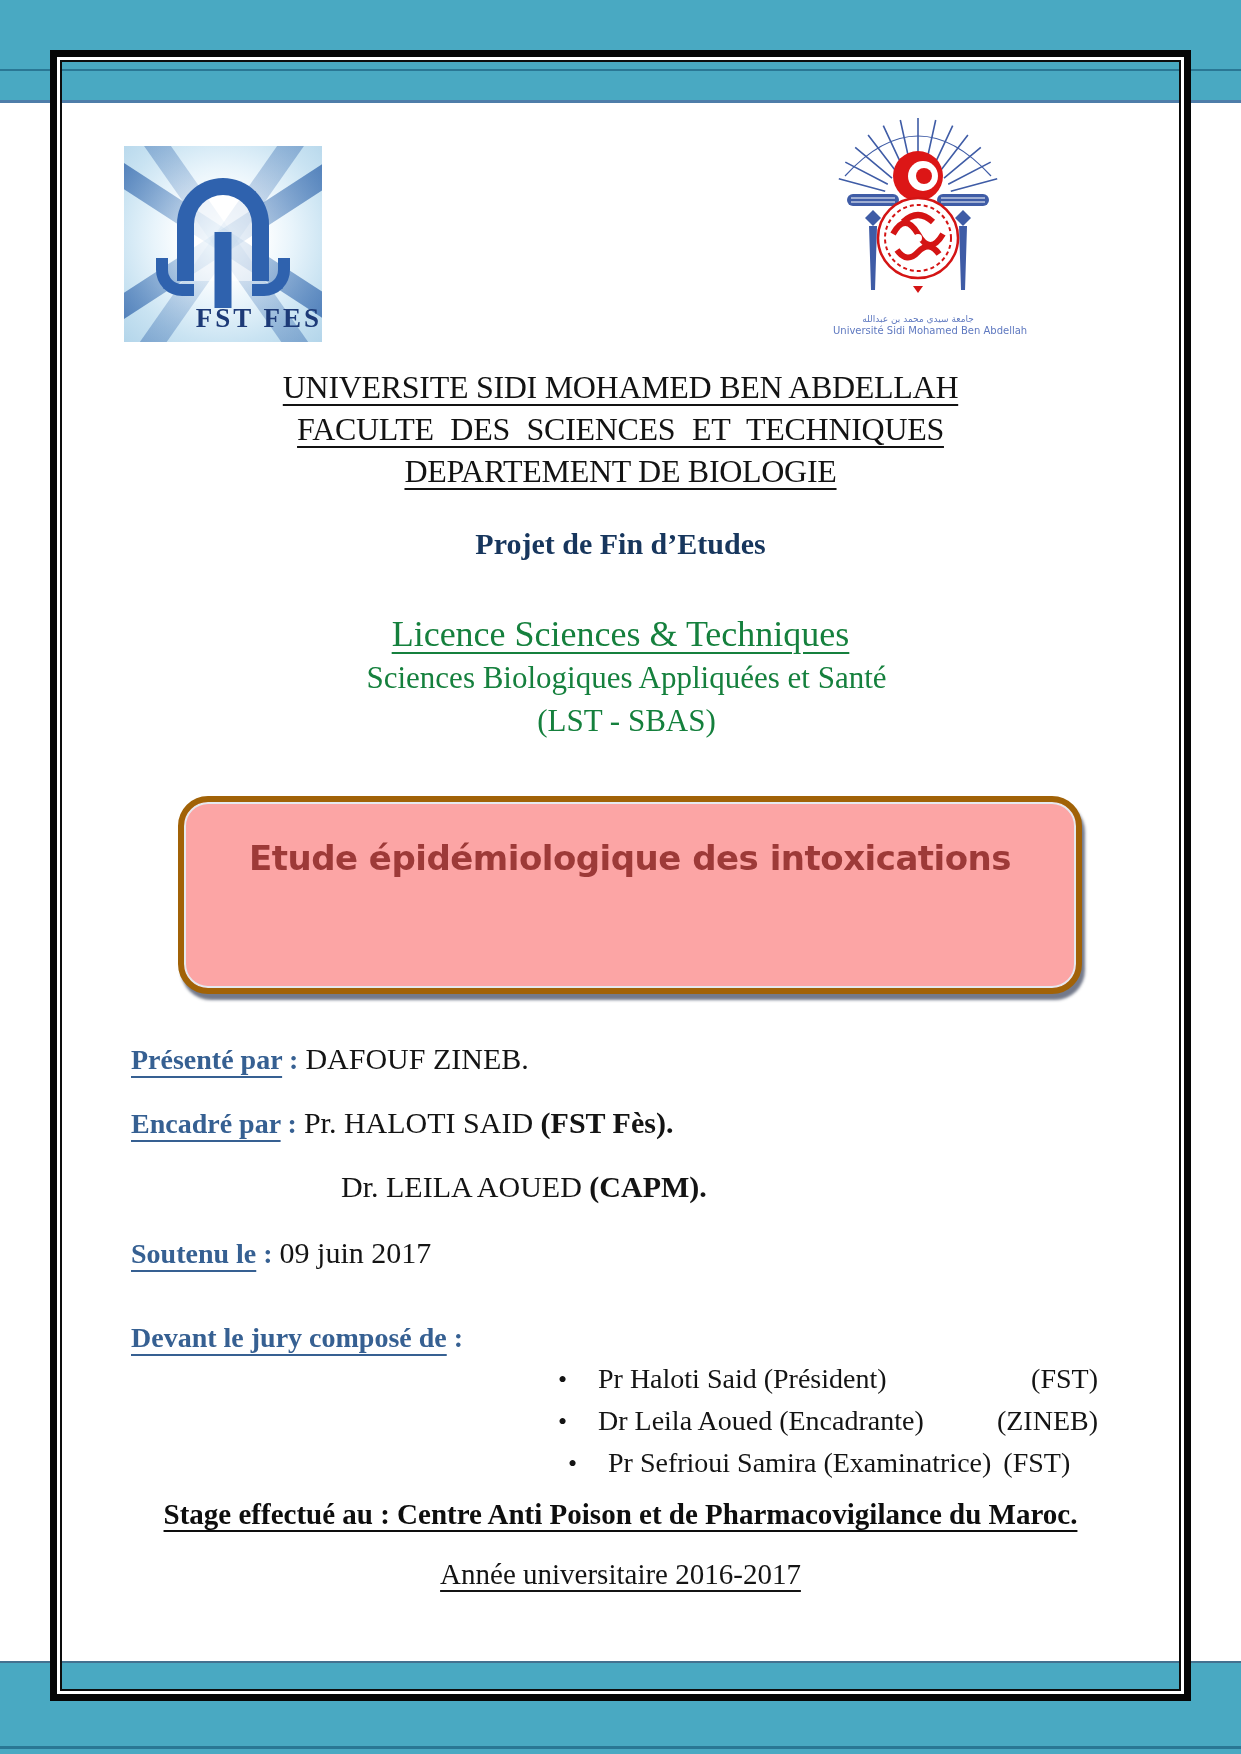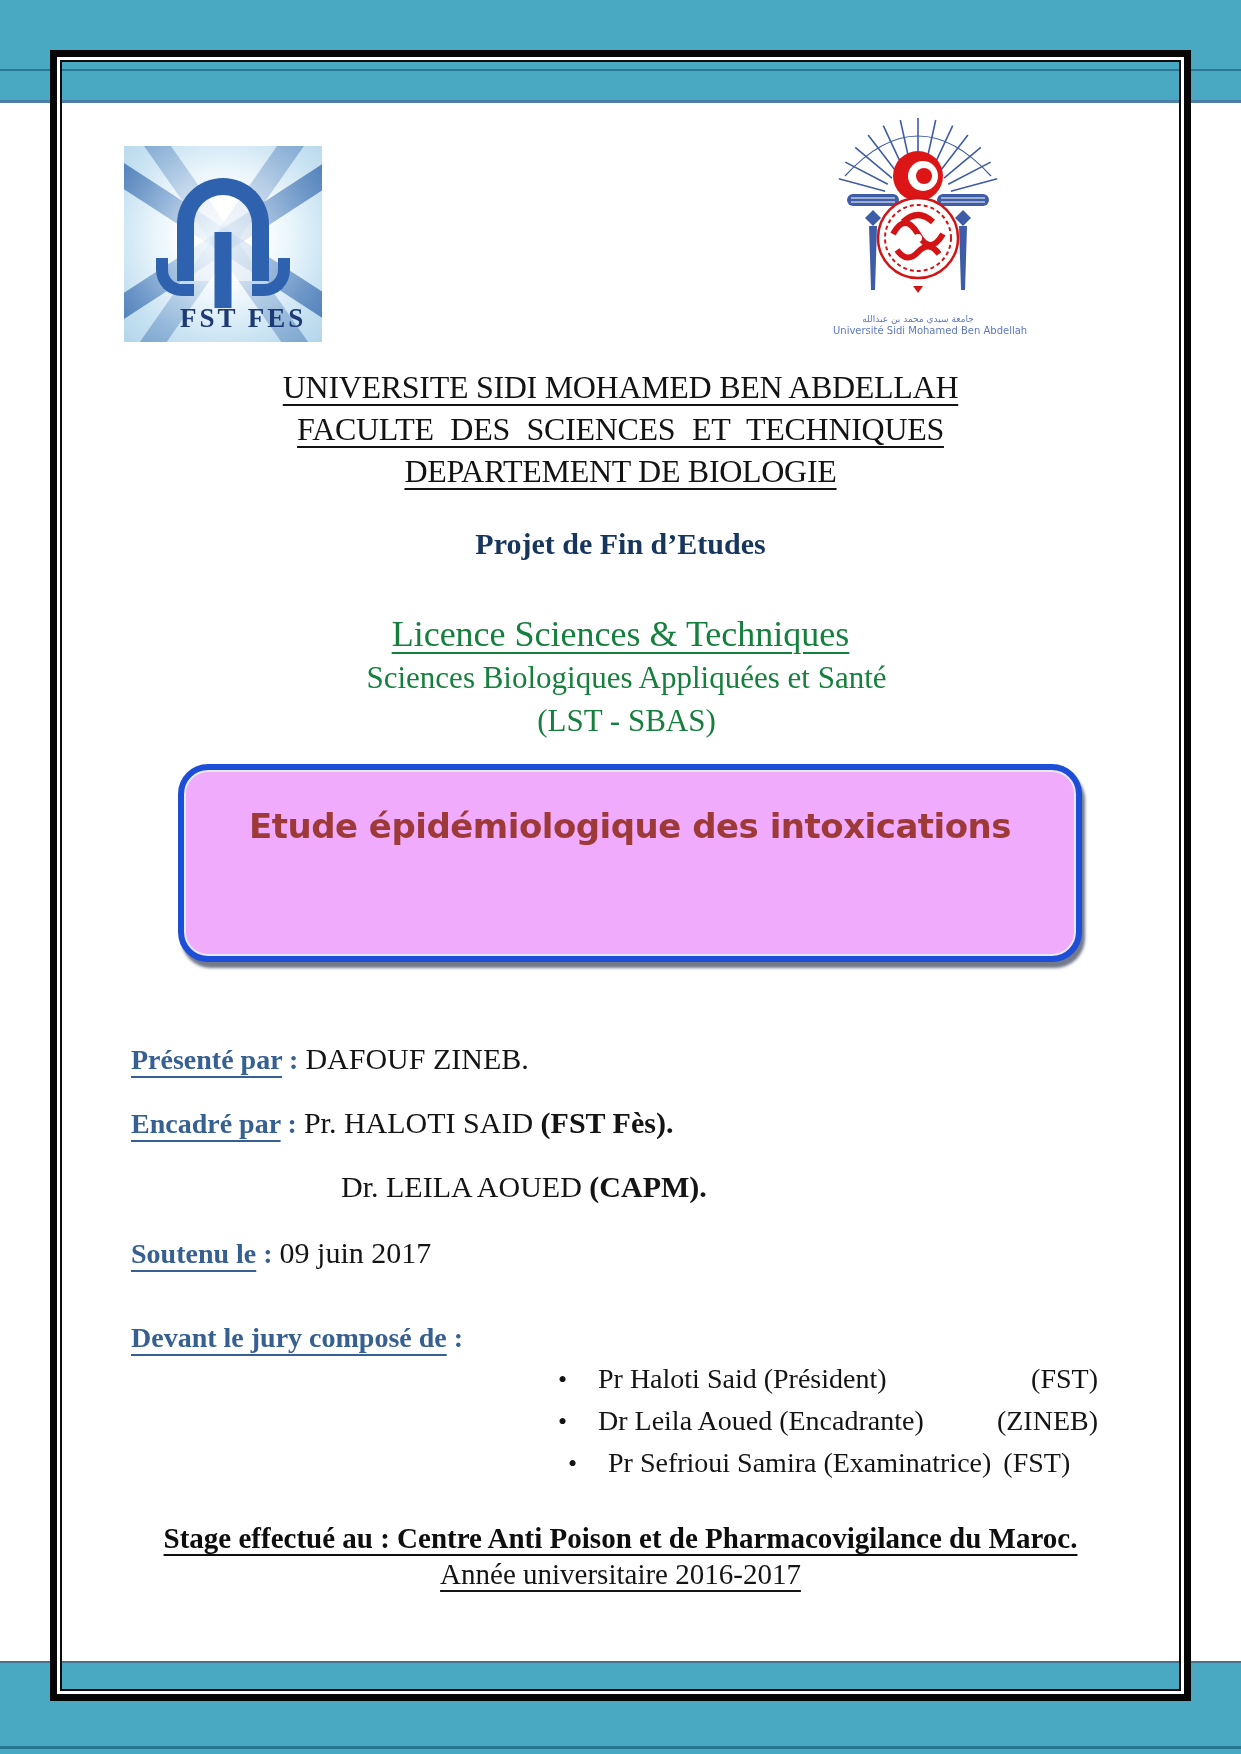--- a/index.html
+++ b/index.html
@@ -32,36 +32,36 @@
   .beam.b3{transform:rotate(55deg);opacity:.55;}
   .beam.b4{transform:rotate(-55deg);opacity:.55;}
   .fst-arch{position:absolute;left:50%;top:32px;transform:translateX(-50%);
     width:58px;height:86px;border:17px solid #2f62ae;border-bottom:none;
     border-radius:48px 48px 0 0;background:rgba(255,255,255,.55);}
   .fst-stem{position:absolute;left:50%;top:86px;transform:translateX(-50%);
     width:17px;height:76px;background:#2f62ae;}
   .fst-curl{position:absolute;top:112px;width:26px;height:26px;border:12px solid #2f62ae;}
   .fst-curl.l{left:32px;border-top:none;border-right:none;border-radius:0 0 0 26px;}
   .fst-curl.r{right:32px;border-top:none;border-left:none;border-radius:0 0 26px 0;}
-  .fst-caption{position:absolute;left:16px;right:0;bottom:8px;text-align:left;
+  .fst-caption{position:absolute;left:5px;right:0;bottom:8px;text-align:right;
     font-weight:bold;font-size:27px;letter-spacing:3px;color:#1d3a77;
     font-family:"Liberation Serif", serif;padding-left:40px;}
   
   .logo-usmba{position:absolute;left:833px;top:110px;width:170px;height:236px;text-align:center;}
   .logo-usmba .ar{font-family:"DejaVu Sans", sans-serif;font-size:9px;color:#5f79c0;line-height:11px;white-space:nowrap;}
   .logo-usmba .fr{font-family:"DejaVu Sans", sans-serif;font-size:10px;color:#5f79c0;line-height:12px;white-space:nowrap;}
   
   .uni-header{top:366px;font-size:32px;line-height:42px;color:#131313;letter-spacing:-0.3px;}
   .uni-header .l2{word-spacing:9px;}
   .kicker{top:527px;font-size:30px;font-weight:bold;color:#17365d;}
   .degree{top:613px;font-size:36px;line-height:43px;color:#15803d;}
   .degree .sub{font-size:31px;padding-left:12px;}
   
-  .title-box{position:absolute;left:178px;top:764px;width:904px;height:198px;box-sizing:border-box;
-    background:#f0abfc;border:6px solid #1d4ed8;border-radius:30px;
+  .title-box{position:absolute;left:178px;top:796px;width:904px;height:198px;box-sizing:border-box;
+    background:#fca5a5;border:6px solid #a16207;border-radius:30px;
     box-shadow:3px 6px 3px rgba(42,52,78,.66), inset 0 0 0 2px #e5e9f0;
     text-align:center;padding-top:28px;}
   .title-box .t{font-family:"DejaVu Sans", sans-serif;font-weight:bold;font-size:34px;
     line-height:57px;color:#9d3a38;letter-spacing:-0.5px;}
   
   .cline{position:absolute;font-size:30px;color:#141414;white-space:nowrap;}
   .lbl{color:#366092;font-weight:bold;font-size:28px;
     text-decoration:underline;text-decoration-thickness:2px;text-underline-offset:7px;}
   .lcolon{color:#366092;font-weight:bold;font-size:28px;}
   .bold{font-weight:bold;}
@@ -72,21 +72,21 @@
   .l-jury-h{left:131px;top:1320px;}
   
   .jury{position:absolute;left:558px;top:1358px;width:540px;font-size:28px;color:#141414;}
   .jury-row{display:flex;align-items:baseline;line-height:41px;}
   .jury-row .b{width:40px;flex:0 0 40px;font-size:26px;}
   .jury-row .nm{flex:1 1 auto;}
   .jury-row .org{flex:0 0 auto;}
   .jury-row:nth-child(3){padding-left:10px;}
   .jury-row:nth-child(3) .nm{flex:0 0 auto;margin-right:12px;}
   
-  .stage{top:1498px;font-size:29px;font-weight:bold;color:#0e0e0e;margin-top:24px;}
+  .stage{top:1498px;font-size:29px;font-weight:bold;color:#0e0e0e;}
   .year{top:1558px;font-size:29px;color:#141414;}
 </style>
 </head>
 <body>
 
 <div class="band-top">
   <div class="thinline"></div>
   <div class="edgeline"></div>
 </div>
 <div class="band-bottom">

